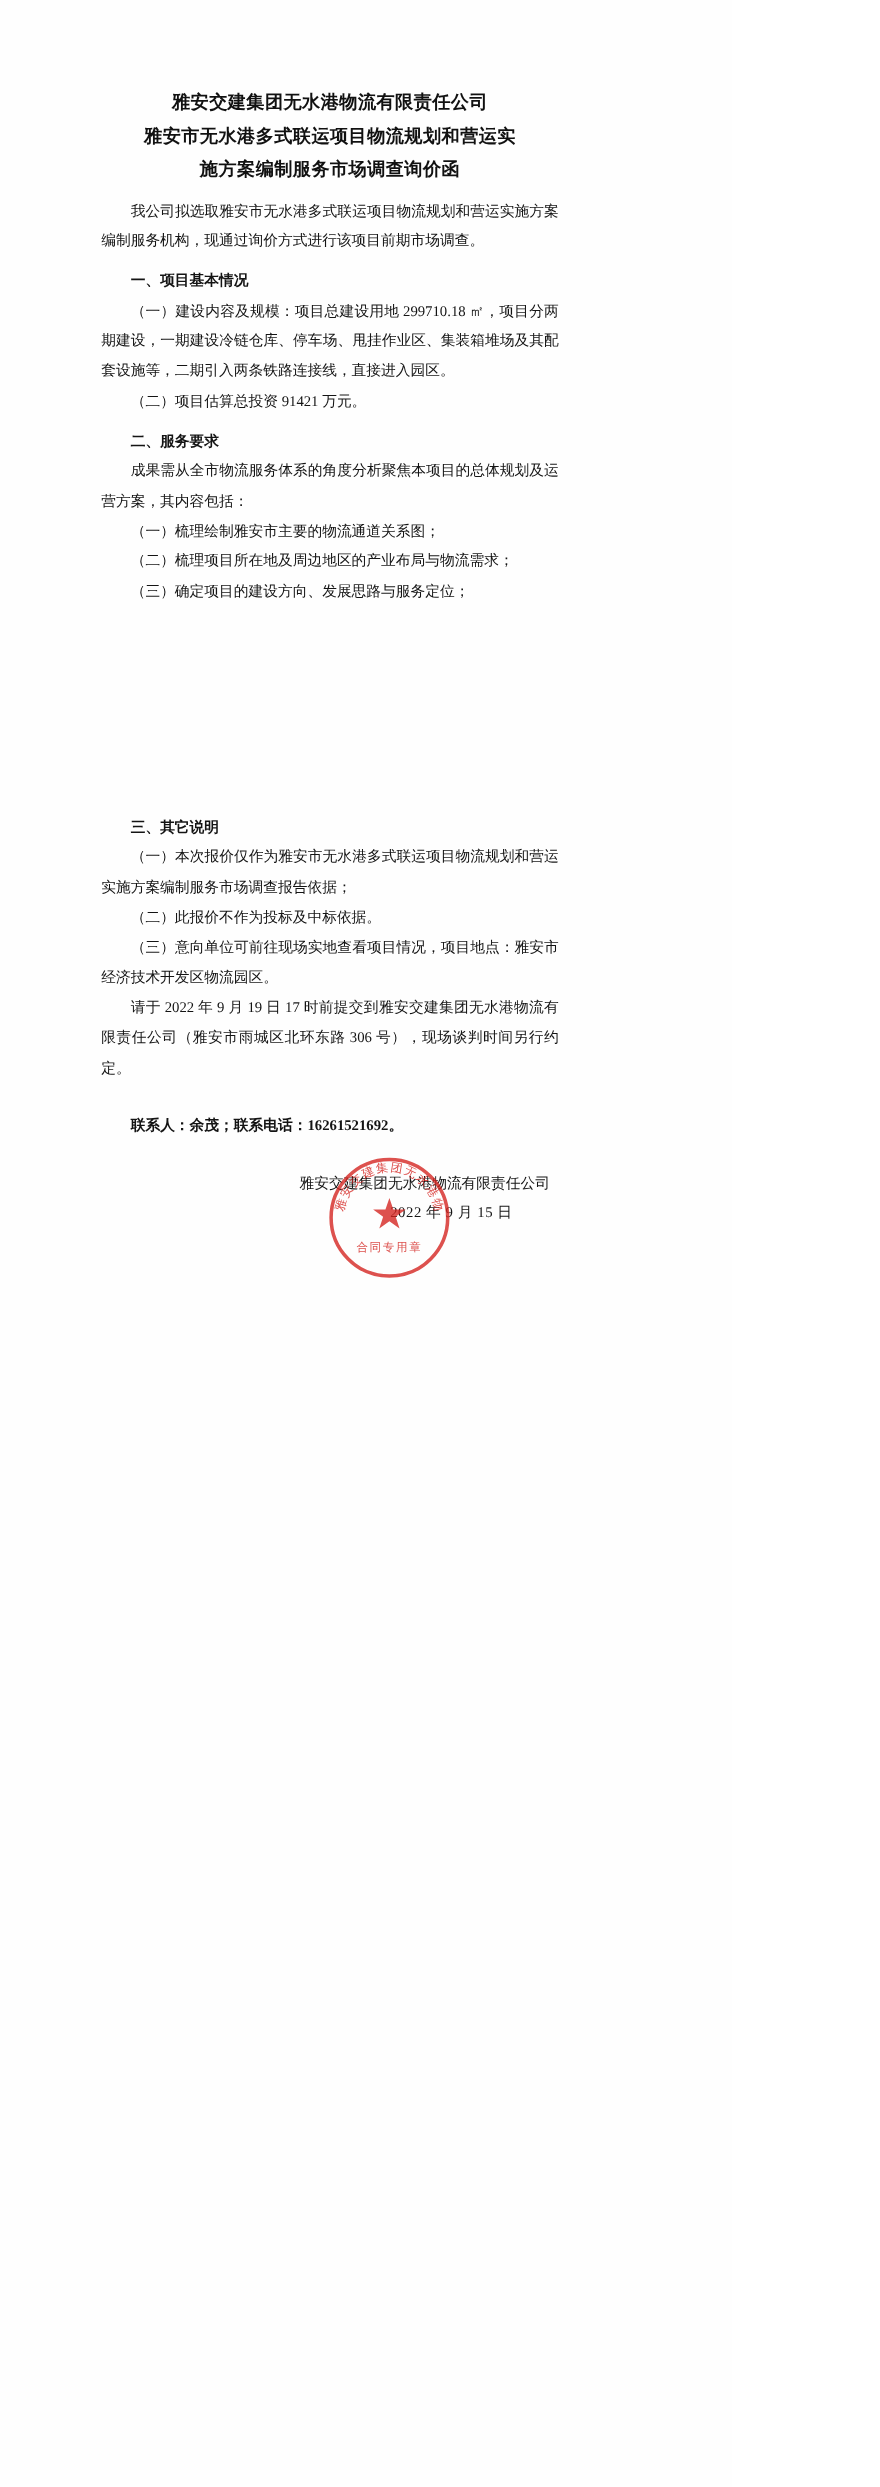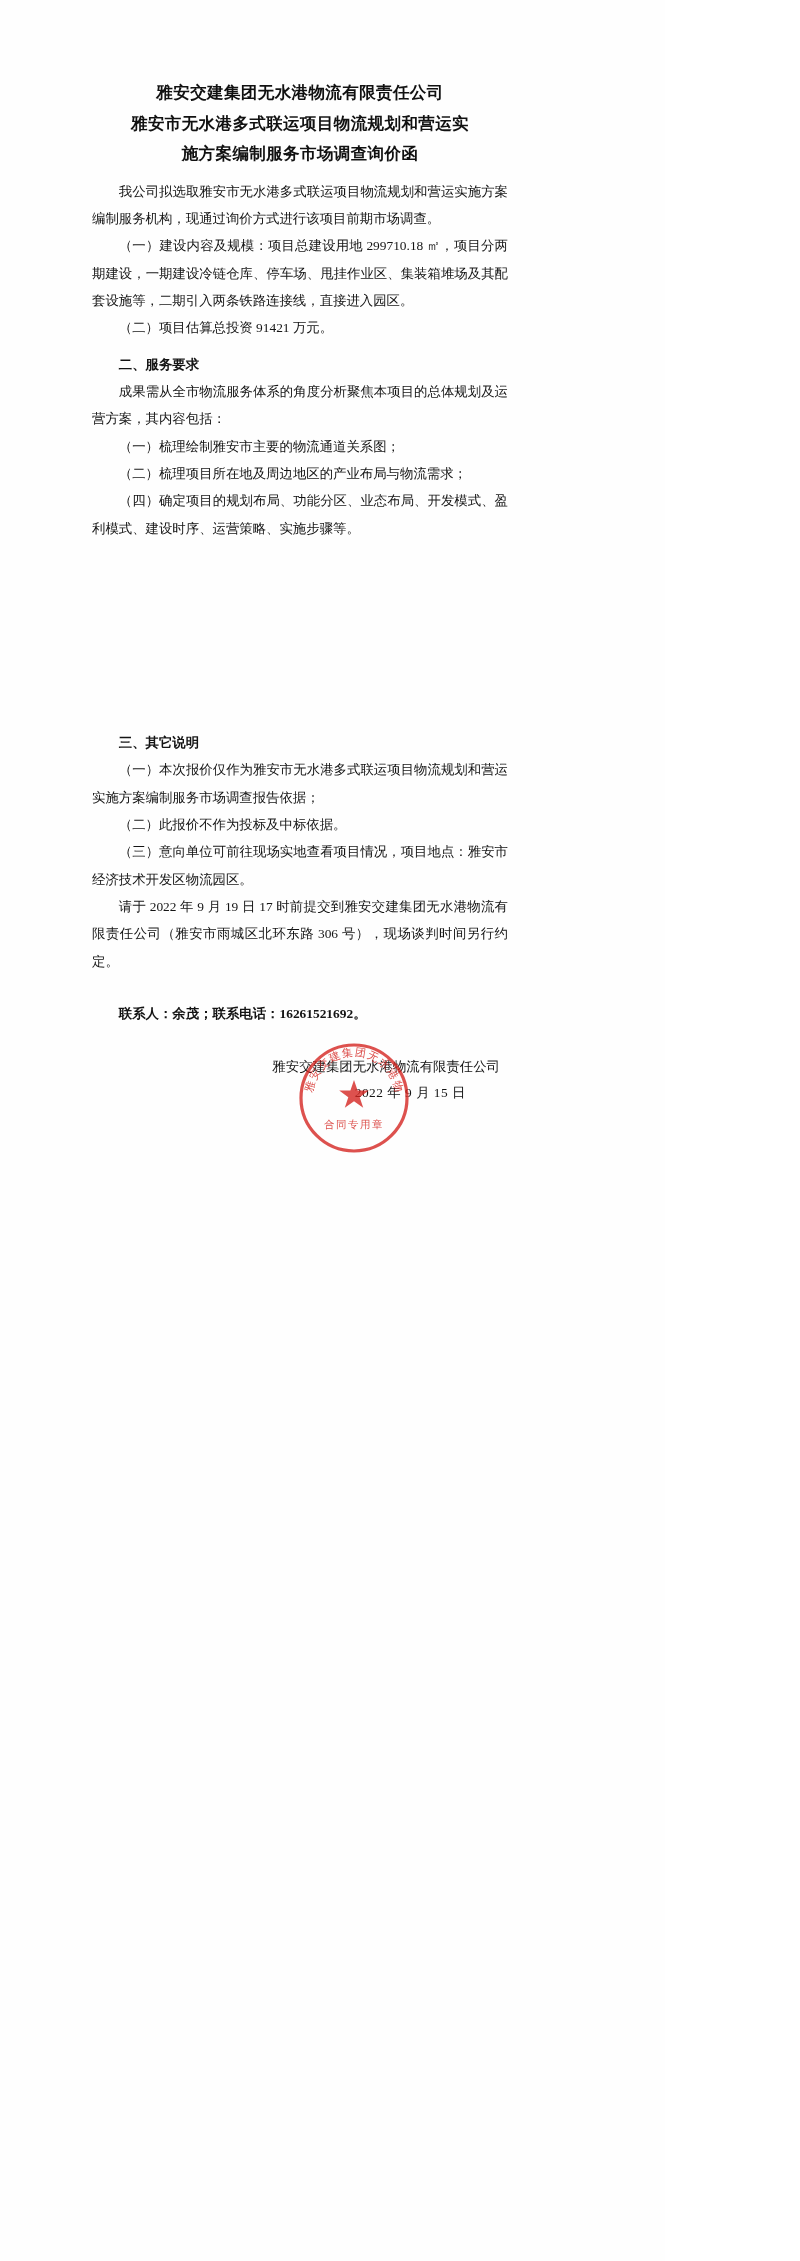--- a/index.html
+++ b/index.html
@@ -113,28 +113,29 @@
     <div class="title">
       <span class="title-line">雅安交建集团无水港物流有限责任公司</span>
       <span class="title-line">雅安市无水港多式联运项目物流规划和营运实</span>
       <span class="title-line">施方案编制服务市场调查询价函</span>
     </div>
 
     <div class="body-text">
 
       <p class="para">我公司拟选取雅安市无水港多式联运项目物流规划和营运实施方案编制服务机构，现通过询价方式进行该项目前期市场调查。</p>
 
+      <p class="heading">一、项目基本情况</p>
       <p class="para">（一）建设内容及规模：项目总建设用地 299710.18 ㎡，项目分两期建设，一期建设冷链仓库、停车场、甩挂作业区、集装箱堆场及其配套设施等，二期引入两条铁路连接线，直接进入园区。</p>
       <p class="para">（二）项目估算总投资 91421 万元。</p>
 
       <p class="heading">二、服务要求</p>
       <p class="para">成果需从全市物流服务体系的角度分析聚焦本项目的总体规划及运营方案，其内容包括：</p>
       <p class="tight">（一）梳理绘制雅安市主要的物流通道关系图；</p>
       <p class="tight">（二）梳理项目所在地及周边地区的产业布局与物流需求；</p>
-      <p class="tight">（四）确定项目的规划布局、功能分区、业态布局、开发模式、盈利模式、建设时序、运营策略、实施步骤等。</p>
+      <p class="tight">（三）确定项目的建设方向、发展思路与服务定位；</p>
 
       <div class="gap-block"></div>
 
       <p class="heading">三、其它说明</p>
       <p class="para">（一）本次报价仅作为雅安市无水港多式联运项目物流规划和营运实施方案编制服务市场调查报告依据；</p>
       <p class="tight">（二）此报价不作为投标及中标依据。</p>
       <p class="para">（三）意向单位可前往现场实地查看项目情况，项目地点：雅安市经济技术开发区物流园区。</p>
 
       <p class="para">请于 2022 年 9 月 19 日 17 时前提交到雅安交建集团无水港物流有限责任公司（雅安市雨城区北环东路 306 号），现场谈判时间另行约定。</p>
 

